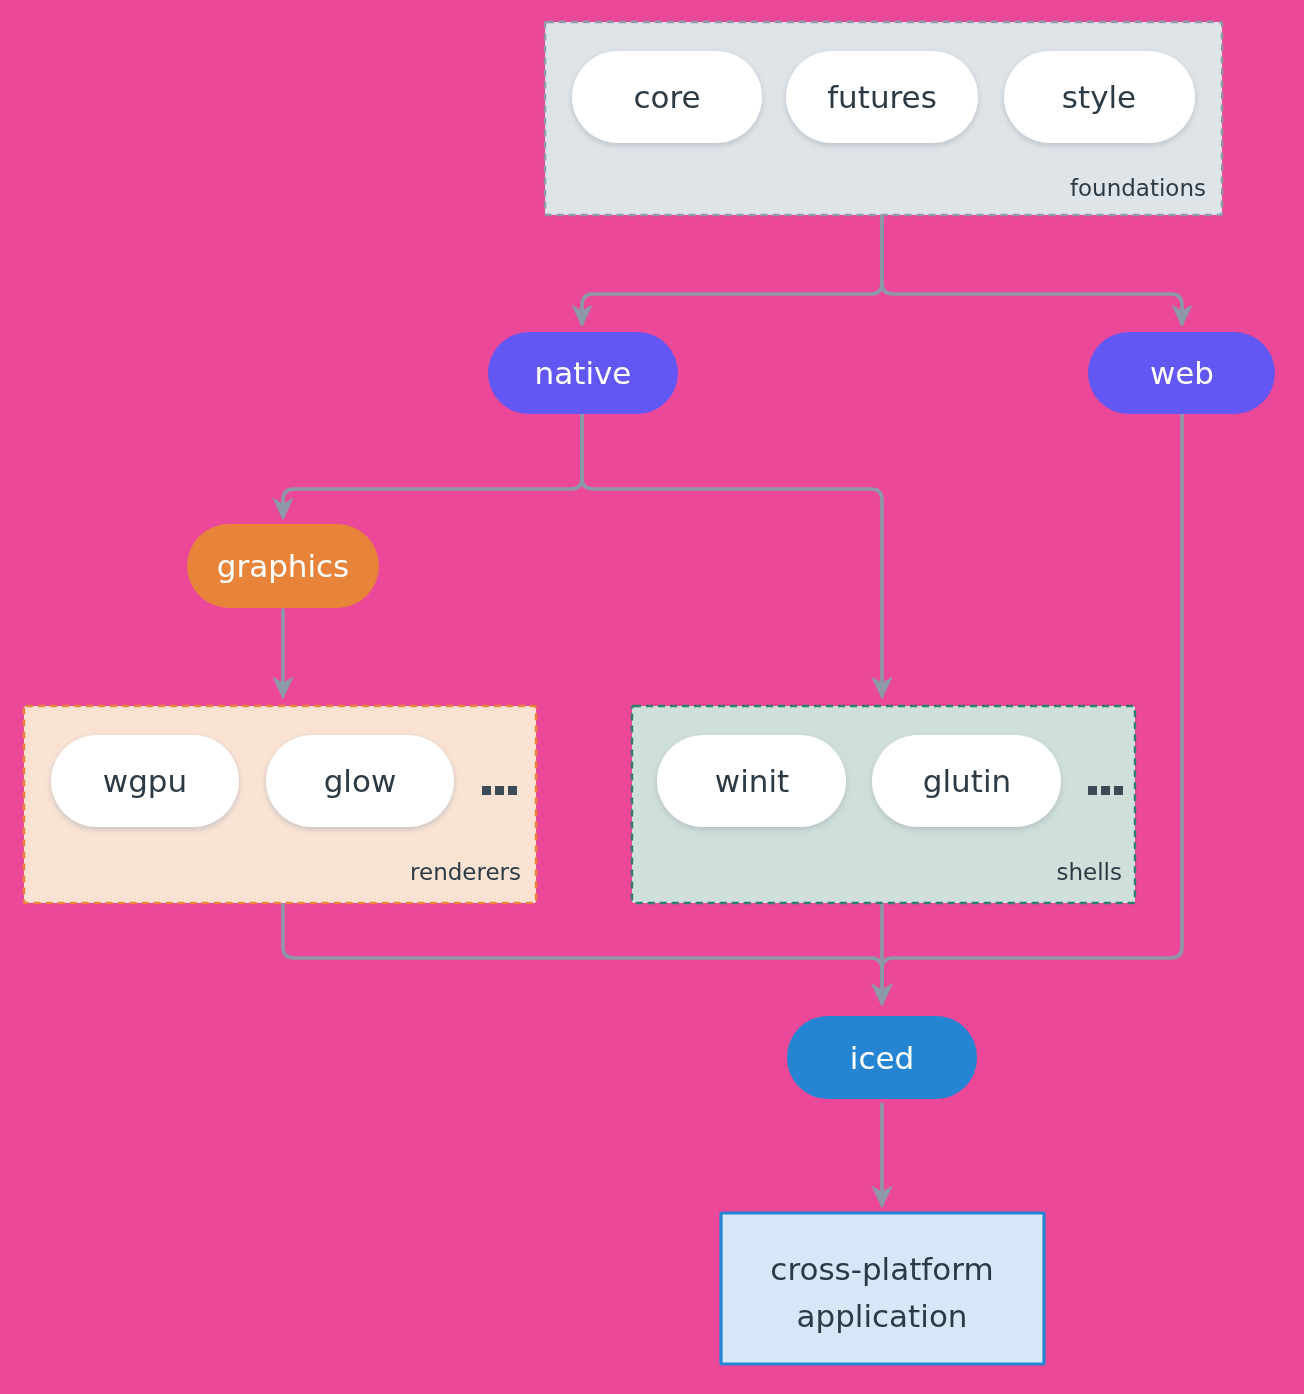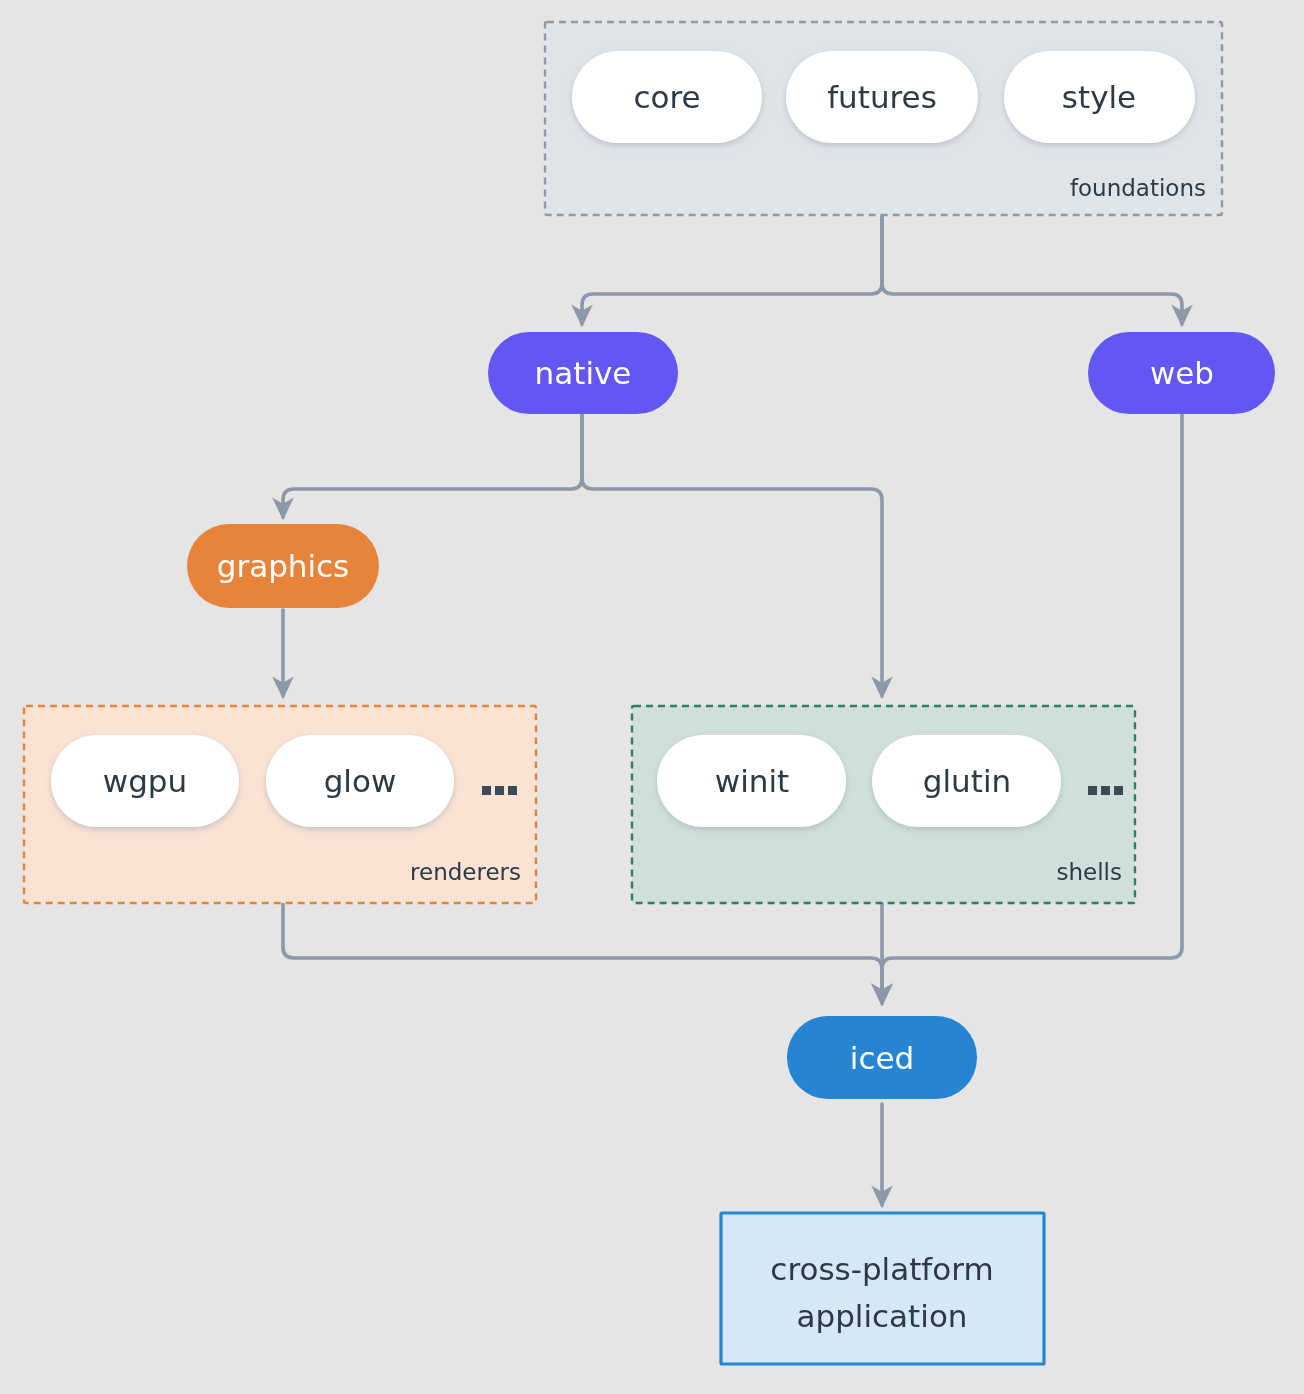--- a/index.html
+++ b/index.html
@@ -10,21 +10,21 @@
   body {
     width: 1304px;
     height: 1394px;
     overflow: hidden;
     font-family: "DejaVu Sans", "Liberation Sans", sans-serif;
   }
   #diagram-root {
     position: relative;
     width: 1304px;
     height: 1394px;
-    background: #e5e5e5;
+    background: #ec4899;
   }
   svg.diagram {
     position: absolute;
     top: 0;
     left: 0;
     width: 1304px;
     height: 1394px;
     display: block;
   }
   .cluster-label,

